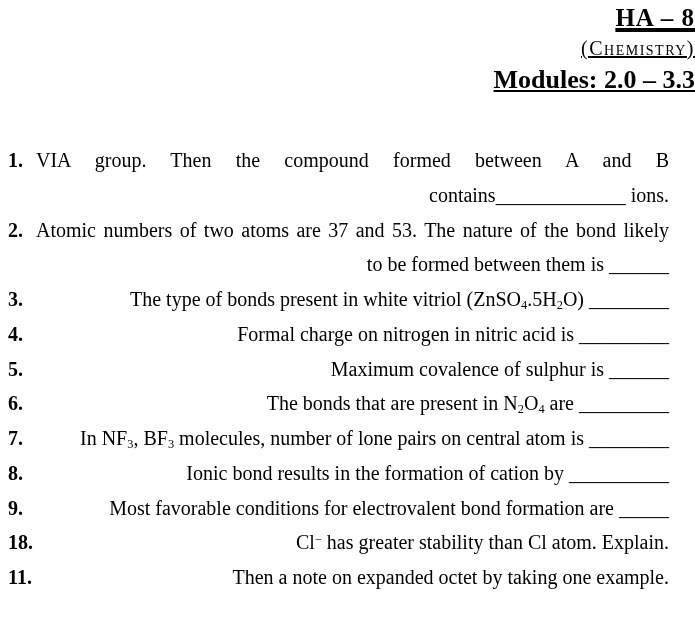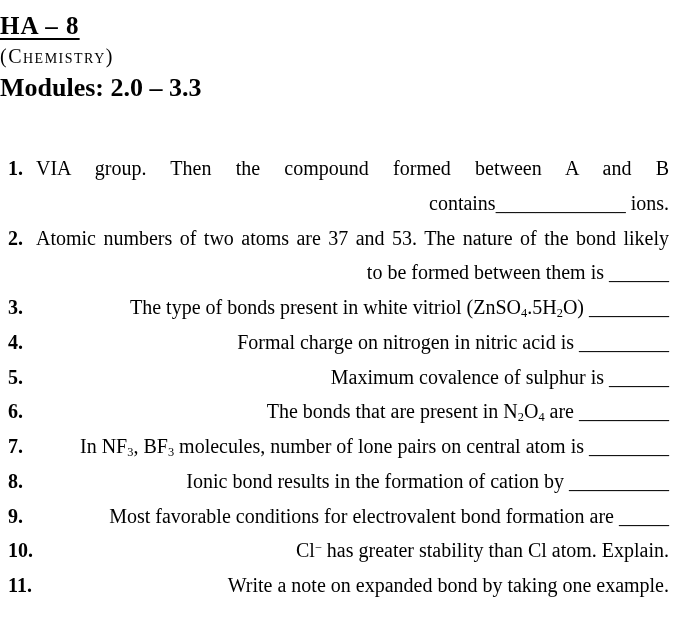--- a/index.html
+++ b/index.html
@@ -10,22 +10,23 @@
   }
   .page {
     position: relative;
     width: 695px;
     height: 640px;
     overflow: hidden;
     background: #ffffff;
     font-family: "Liberation Serif", "DejaVu Serif", serif;
   }
   .header {
-    text-align: left;
-    padding-top: 10px;
+    text-align: right;
+    padding-top: 2px;
+    text-decoration: underline;
   }
   .title {
     font-size: 25px;
     font-weight: bold;
     letter-spacing: 1px;
     line-height: 32px;
     text-decoration: underline;
     text-decoration-thickness: 2px;
     text-underline-offset: 4px;
   }
@@ -145,26 +146,26 @@
   </li>
 
   <li class="q">
     <span class="qnum">9.</span>
     <div class="qtext">
           <div class="qline">Most favorable conditions for electrovalent bond formation are _____</div>
         </div>
   </li>
 
   <li class="q">
-    <span class="qnum">10.</span>
+    <span class="qnum">18.</span>
     <div class="qtext">
           <div class="qline">Cl<sup>−</sup> has greater stability than Cl atom. Explain.</div>
         </div>
   </li>
 
   <li class="q">
     <span class="qnum">11.</span>
     <div class="qtext">
-          <div class="qline">Write a note on expanded bond by taking one example.</div>
+          <div class="qline">Then a note on expanded octet by taking one example.</div>
         </div>
   </li>
 </ol>
 </div>
 
 </body></html>

